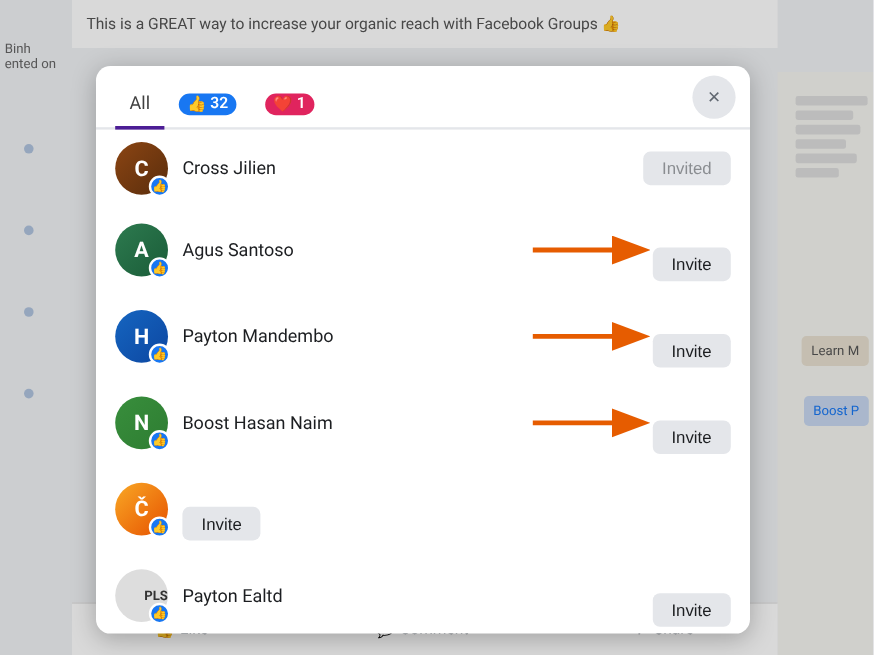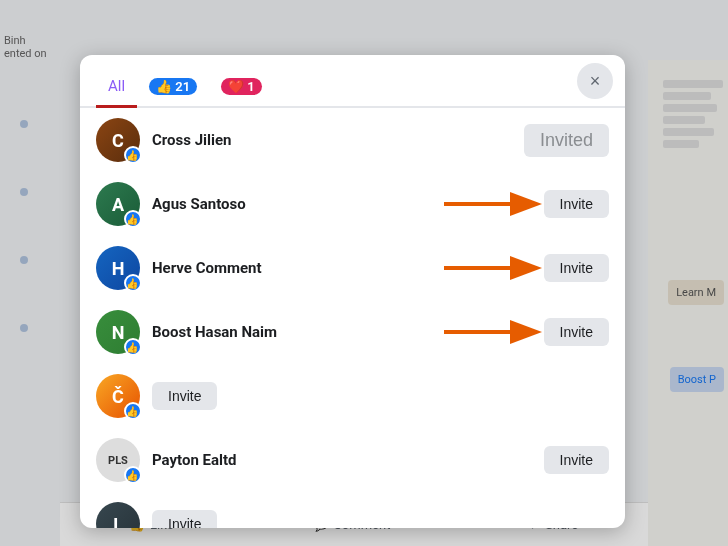--- a/index.html
+++ b/index.html
@@ -75,21 +75,20 @@
 
     .bg-boost-button {
       position: absolute;
       right: 4px;
       top: 330px;
       background: #c8d8f0;
       padding: 6px 8px;
       font-size: 11px;
       color: #1877f2;
       border-radius: 4px;
-      margin-top: 37px;
     }
 
     .bg-dots {
       position: absolute;
       left: 20px;
       top: 120px;
       display: flex;
       flex-direction: column;
       gap: 60px;
     }
@@ -154,22 +153,22 @@
       align-items: center;
       gap: 5px;
       padding: 10px 12px;
       cursor: pointer;
       font-size: 15px;
       color: #606770;
       position: relative;
     }
 
     .tab-item.active {
-      color: #8b5cf6;
-      border-bottom: 3px solid #b91c1c;
+      color: #404040;
+      border-bottom: 3px solid #4c1d95;
       margin-bottom: -2px;
     }
 
     .tab-badge {
       display: flex;
       align-items: center;
       gap: 3px;
       background: #1877f2;
       color: white;
       border-radius: 12px;
@@ -242,61 +241,65 @@
       display: flex;
       align-items: center;
       justify-content: center;
       font-size: 10px;
       border: 2px solid white;
     }
 
     .user-name {
       flex: 1;
       font-size: 15px;
-      font-weight: 700;
+      font-weight: 400;
       color: #1c1e21;
     }
 
     .invite-btn {
       padding: 6px 16px;
       border-radius: 6px;
       border: none;
       background: #e4e6ea;
       color: #1c1e21;
       font-size: 14px;
       font-weight: 500;
       cursor: pointer;
+      margin-top: 24px;
     }
 
     .invited-btn {
       padding: 6px 16px;
       border-radius: 6px;
       border: none;
       background: #e4e6ea;
       color: #8a8d91;
-      font-size: 18px;
+      font-size: 14px;
       font-weight: 500;
       cursor: default;
     }
 
     
     .avatar-1 { background: linear-gradient(135deg, #8B4513, #5a2d0c); }
     .avatar-2 { background: linear-gradient(135deg, #2d7a4f, #1a5c38); }
     .avatar-3 { background: linear-gradient(135deg, #1565C0, #0d47a1); }
     .avatar-4 { background: linear-gradient(135deg, #388E3C, #2e7d32); }
     .avatar-5 { background: linear-gradient(135deg, #F9A825, #e65100); }
     .avatar-6 { background: linear-gradient(135deg, #c0c0c0, #888); }
     .avatar-7 { background: linear-gradient(135deg, #37474F, #263238); }
 
     .thumb-icon { font-size: 10px; }
   </style>
 </head>
 <body>
 
 <div class="bg-content">
+  <div class="bg-post">
+    <span>This is a GREAT way to increase your organic reach with Facebook Groups 👍</span>
+  </div>
   <div class="bg-left-text">
     <div style="color:#666;font-size:11px">Binh</div>
     <div style="color:#666;font-size:11px;">ented on</div>
   </div>
   <div class="bg-right-panel"></div>
   <div class="bg-lines">
     <div class="bg-line"></div>
     <div class="bg-line" style="width:80%"></div>
     <div class="bg-line" style="width:90%"></div>
     <div class="bg-line" style="width:70%"></div>
@@ -331,21 +334,21 @@
 
 <div class="modal">
 
   <div class="modal-header">
     <div class="tab-item active">
       <span>All</span>
     </div>
     <div class="tab-item">
       <div class="tab-badge">
         <span>👍</span>
-        <span>21</span>
+        <span>32</span>
       </div>
     </div>
     <div class="tab-item">
       <div class="tab-badge love">
         <span>❤️</span>
         <span>1</span>
       </div>
     </div>
     <button class="close-button">×</button>
   </div>
@@ -383,21 +386,21 @@
       <button class="invite-btn">Invite</button>
     </div>
 
     <div class="user-row" style="position:relative;">
       <div class="avatar-wrap">
         <div class="avatar avatar-3">H</div>
         <div class="like-badge">
           <span class="thumb-icon">👍</span>
         </div>
       </div>
-      <span class="user-name">Herve Comment</span>
+      <span class="user-name">Payton Mandembo</span>
       <svg style="position:absolute;right:76px;top:50%;transform:translateY(-50%);" width="110" height="28" viewBox="0 0 110 28">
         <defs>
           <marker id="arr3" markerWidth="8" markerHeight="8" refX="6" refY="3" orient="auto">
             <path d="M0,0 L0,6 L8,3 z" fill="#e65c00"></path>
           </marker>
         </defs>
         <path d="M5,14 L95,14" stroke="#e65c00" stroke-width="4" fill="none" marker-end="url(#arr3)"></path>
       </svg>
       <button class="invite-btn">Invite</button>
     </div>
@@ -426,21 +429,21 @@
         <div class="avatar avatar-5">Č</div>
         <div class="like-badge">
           <span class="thumb-icon">👍</span>
         </div>
       </div>
       <button class="invite-btn">Invite</button>
     </div>
 
     <div class="user-row">
       <div class="avatar-wrap">
-        <div class="avatar avatar-6" style="font-size:11px;color:#333;background:#ddd;display:flex;align-items:center;justify-content:center;">
+        <div class="avatar avatar-6" style="font-size:11px;color:#333;background:#ddd;display:flex;align-items:center;justify-content:flex-end;">
           <span style="font-weight:700;color:#333;">PLS</span>
         </div>
         <div class="like-badge">
           <span class="thumb-icon">👍</span>
         </div>
       </div>
       <span class="user-name">Payton Ealtd</span>
       <button class="invite-btn">Invite</button>
     </div>
 

